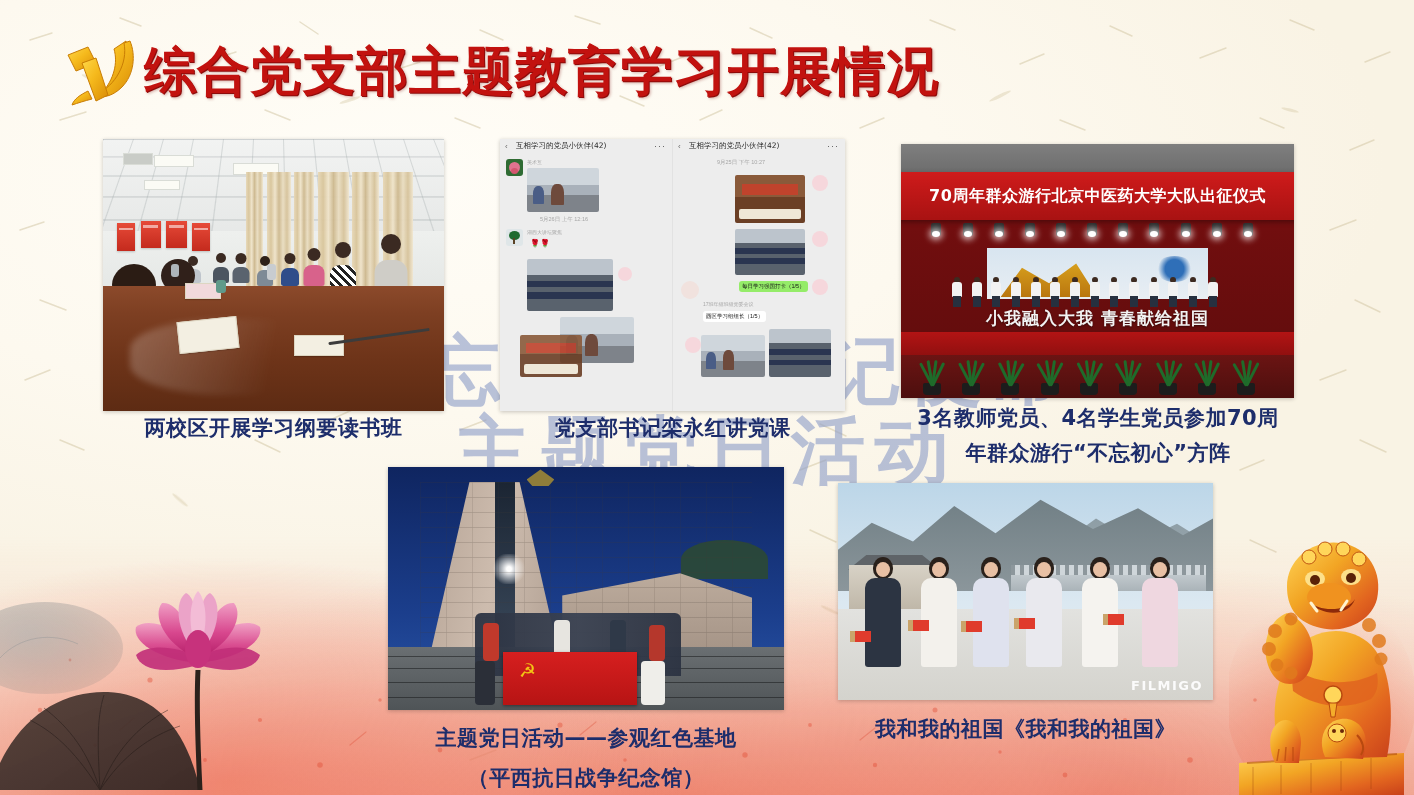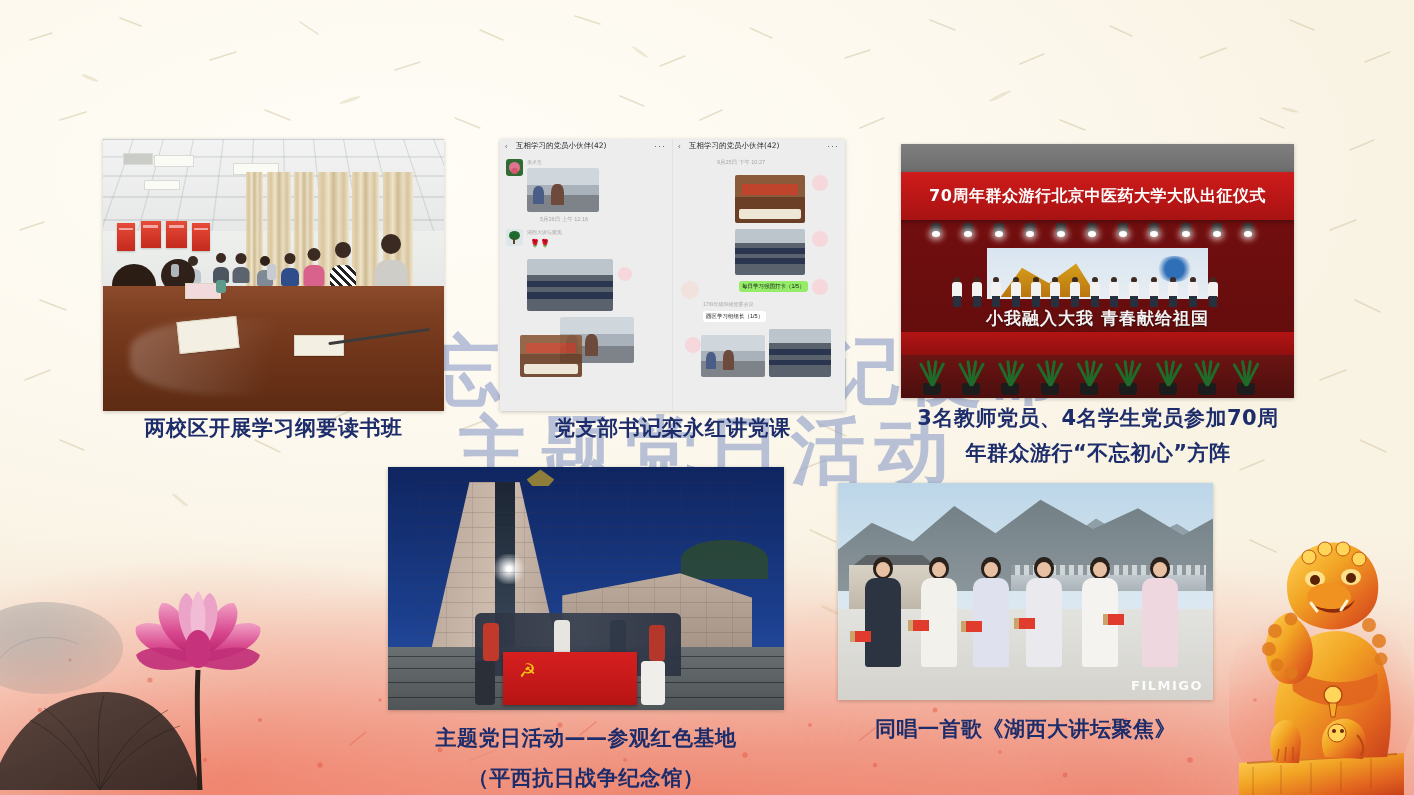--- a/index.html
+++ b/index.html
@@ -380,20 +380,41 @@
     <g stroke="#d8452f" stroke-width="1.2" opacity="0.4" stroke-linecap="round">
       <line x1="120" y1="170" x2="134" y2="158"></line>
         <line x1="350" y1="185" x2="366" y2="172"></line>
       <line x1="580" y1="175" x2="596" y2="162"></line>
         <line x1="860" y1="180" x2="875" y2="168"></line>
       <line x1="1100" y1="172" x2="1116" y2="160"></line>
         <line x1="1300" y1="182" x2="1316" y2="170"></line>
     </g>
   </svg>
 
+  <div class="header">
+    <svg class="emblem" viewBox="0 0 92 78">
+      <defs>
+        <linearGradient id="gold" x1="0" y1="0" x2="1" y2="1">
+          <stop offset="0%" stop-color="#ffd84a"></stop>
+          <stop offset="45%" stop-color="#f5b91c"></stop>
+          <stop offset="100%" stop-color="#d98b06"></stop>
+        </linearGradient>
+      </defs>
+
+      <path d="M74 8 C78 28 70 50 50 60 C62 46 66 30 62 16 Z" fill="url(#gold)" stroke="#c87c04" stroke-width="1"></path>
+      <path d="M72 10 C76 30 64 52 44 62 C52 66 62 62 70 54 C82 42 84 22 78 8 Z" fill="url(#gold)" stroke="#c87c04" stroke-width="1"></path>
+
+      <path d="M16 22 L36 14 L44 30 L24 38 Z" fill="url(#gold)" stroke="#c87c04" stroke-width="1"></path>
+
+      <path d="M30 30 L44 25 L56 62 L44 68 Z" fill="url(#gold)" stroke="#c87c04" stroke-width="1"></path>
+
+      <path d="M36 58 C28 62 22 66 20 72 C26 70 32 68 40 66 Z" fill="url(#gold)" stroke="#c87c04" stroke-width="1"></path>
+    </svg>
+    <div class="slide-title">综合党支部主题教育学习开展情况</div>
+  </div>
 
   <div class="watermark">
     <div class="wm1">不忘初心、牢记使命</div>
     <div class="wm2">主题党日活动</div>
   </div>
 
   <div class="photo" id="photo1">
     <div class="ph-inner">
       <div class="room-ceiling"></div>
       <div class="room-grid"></div>
@@ -768,21 +789,21 @@
         <i class="fl" style="left:30px;top:40%;"></i>
       </div>
       <div class="od-p" style="left:80%;">
         <i class="h"></i>
           <i class="f"></i>
         <i class="b" style="background:#efd7e0;"></i>
       </div>
       <div class="filmigo">FILMIGO</div>
     </div>
   </div>
-  <div class="cap" style="left:838px;top:713px;width:375px;">同唱一首歌《湖西大讲坛聚焦》</div>
+  <div class="cap" style="left:838px;top:713px;width:375px;">我和我的祖国《我和我的祖国》</div>
 
   <svg class="lotus" viewBox="0 0 330 255">
     <defs>
       <radialGradient id="inkleaf" cx="40%" cy="35%" r="70%">
         <stop offset="0%" stop-color="#9aa0a2" stop-opacity="0.55"></stop>
         <stop offset="100%" stop-color="#6f7577" stop-opacity="0.15"></stop>
       </radialGradient>
       <linearGradient id="petal" x1="0" y1="0" x2="0" y2="1">
         <stop offset="0%" stop-color="#f09ec4"></stop>
         <stop offset="55%" stop-color="#d8478e"></stop>

